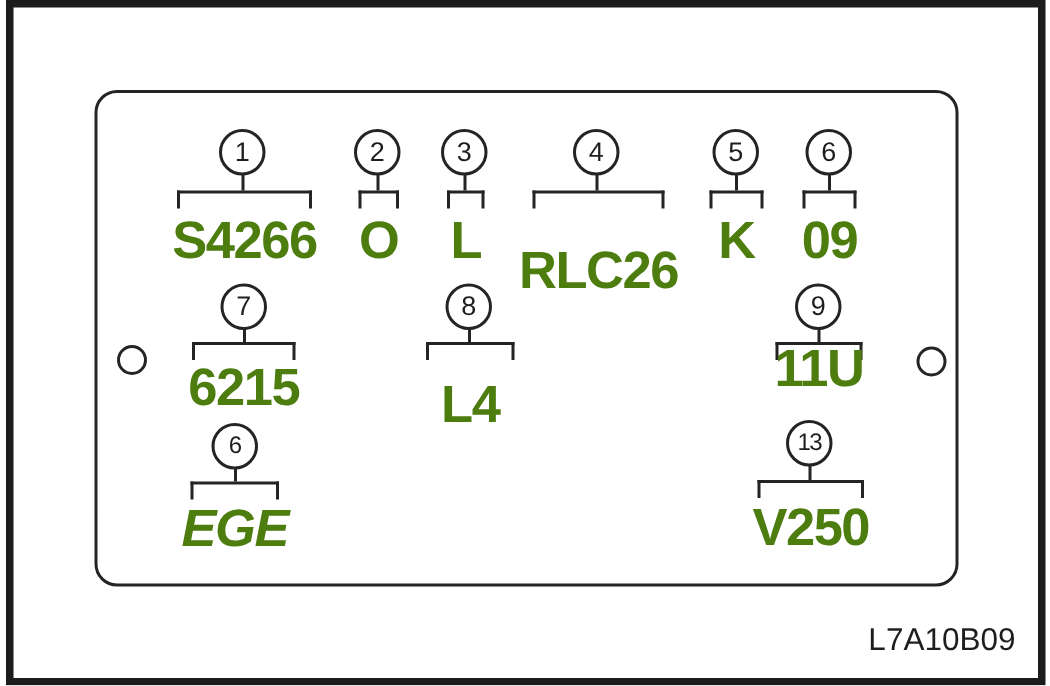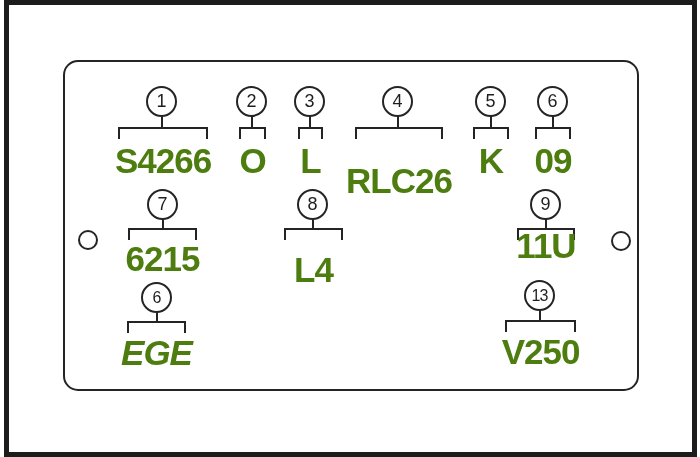--- a/index.html
+++ b/index.html
@@ -160,14 +160,15 @@
     <div class="callout-code" style="left:102px; top:335px; width:109px;font-style:italic;">EGE</div>
   </div>
 
   <div>
     <div class="callout-circle two-digit" style="left:524px; top:280px;">13</div>
     <div class="callout-stem" style="left:539px; top:310px; height:10px;"></div>
     <div class="callout-bracket" style="left:505px; top:320px; width:71px;"></div>
     <div class="callout-code" style="left:480px; top:334px; width:121px;">V250</div>
   </div>
 
+  <div class="fig-code">L7A10B09</div>
 
 </div>
 
 </body></html>

